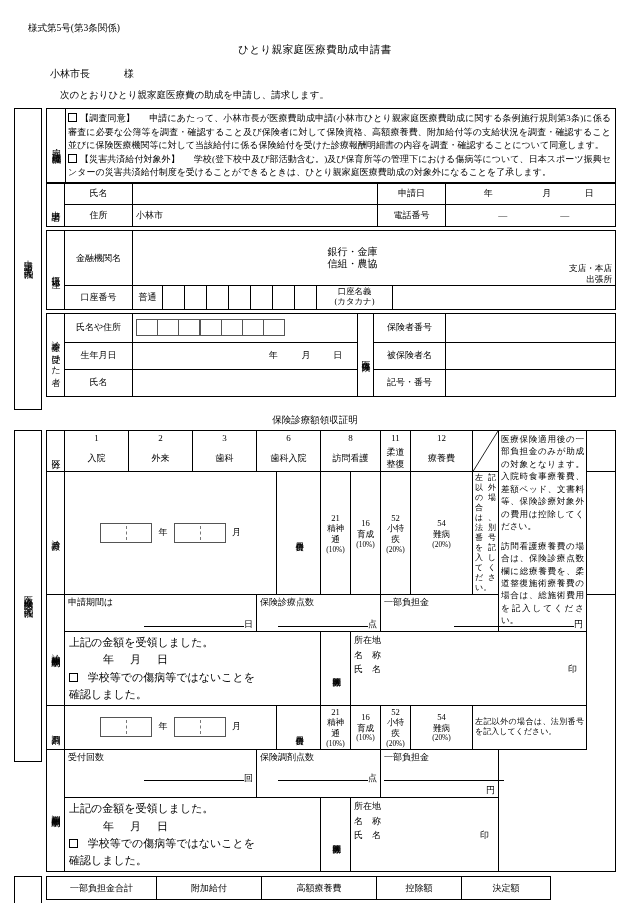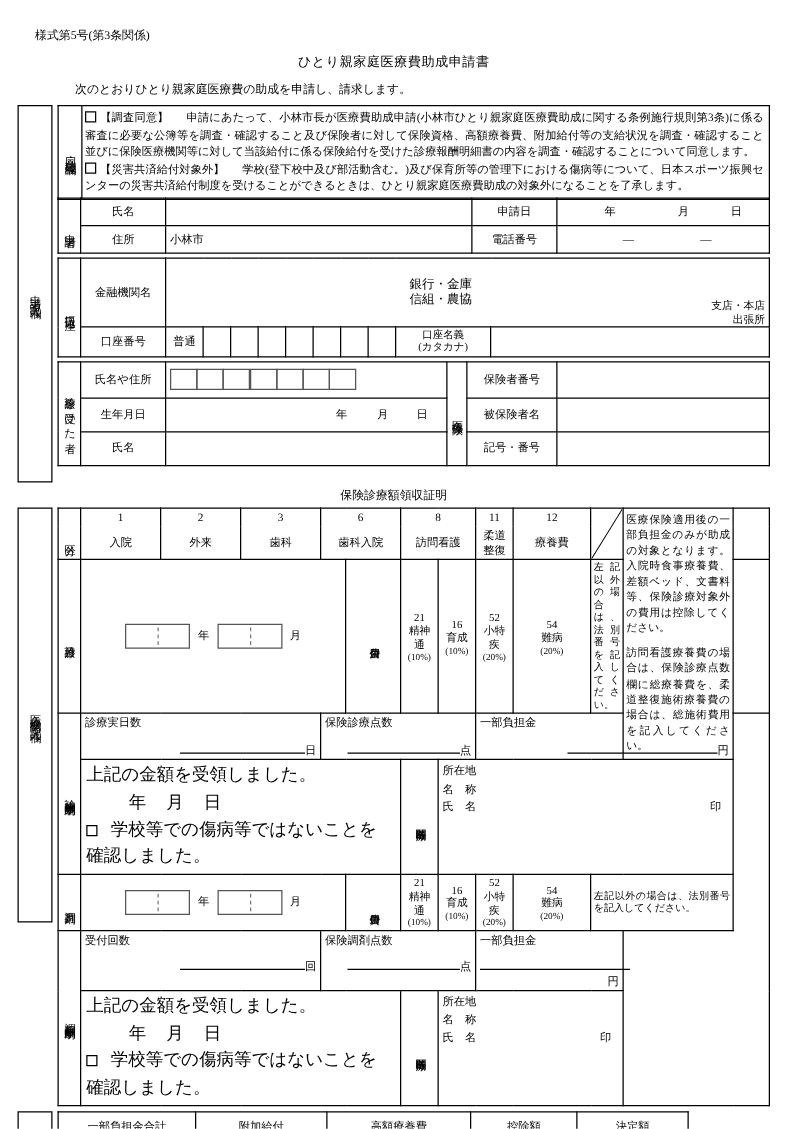--- a/index.html
+++ b/index.html
@@ -184,34 +184,37 @@
 
   .smallpct { font-size: 7.4px; }
   .code-ctr { text-align: center; font-size: 8.6px; line-height: 1.25; }
   .tiny-note {
     font-size: 8px;
     line-height: 1.25;
     text-align: justify;
     padding: 1px 2px;
   }
   .recv {
-    font-size: 14px;
+    font-size: 11px;
     line-height: 1.55;
     padding: 2px 4px;
   }
   .recv .ind { padding-left: 34px; }
   .stamp { float: right; margin-right: 6px; }
 </style>
 </head>
 <body>
 
 <div class="page">
 
   <div class="form-no">様式第5号(第3条関係)</div>
   <div class="doc-title">ひとり親家庭医療費助成申請書</div>
+  <div class="addressee">
+    <span>小林市長</span><span class="sama">様</span>
+  </div>
   <div class="lead">次のとおりひとり親家庭医療費の助成を申請し、請求します。</div>
 
   <div class="outer-row" style="margin-top:4px;justify-content:center;">
     <div class="sidecol" style="height:300px;">
       <span class="vlabel">申請者記入欄</span>
     </div>
 
     <div style="flex:1;">
 
       <table class="thick">
@@ -461,21 +464,21 @@
           </td>
           <td class="tiny-note">左記以外の場合は、法別番号を記入してください。</td>
           <td></td>
         </tr>
 
         <tr>
           <td class="vcell" rowspan="2">
             <span class="vlabel tight">診療報酬明細</span>
           </td>
           <td colspan="3" style="height:34px;vertical-align:top;">
-            <div>診療実日数</div>
+            <div>申請期間は</div>
             <div class="rgt" style="margin-top:9px;"><span class="ul" style="min-width:100px;"></span><span>日</span></div>
           </td>
           <td colspan="4" style="vertical-align:top;">
             <div>保険診療点数</div>
             <div class="rgt" style="margin-top:9px;"><span class="ul" style="min-width:90px;"></span><span>点</span></div>
           </td>
           <td colspan="4" style="vertical-align:top;">
             <div>一部負担金</div>
             <div class="rgt" style="margin-top:9px;"><span class="ul" style="min-width:120px;"></span><span>円</span></div>
           </td>

